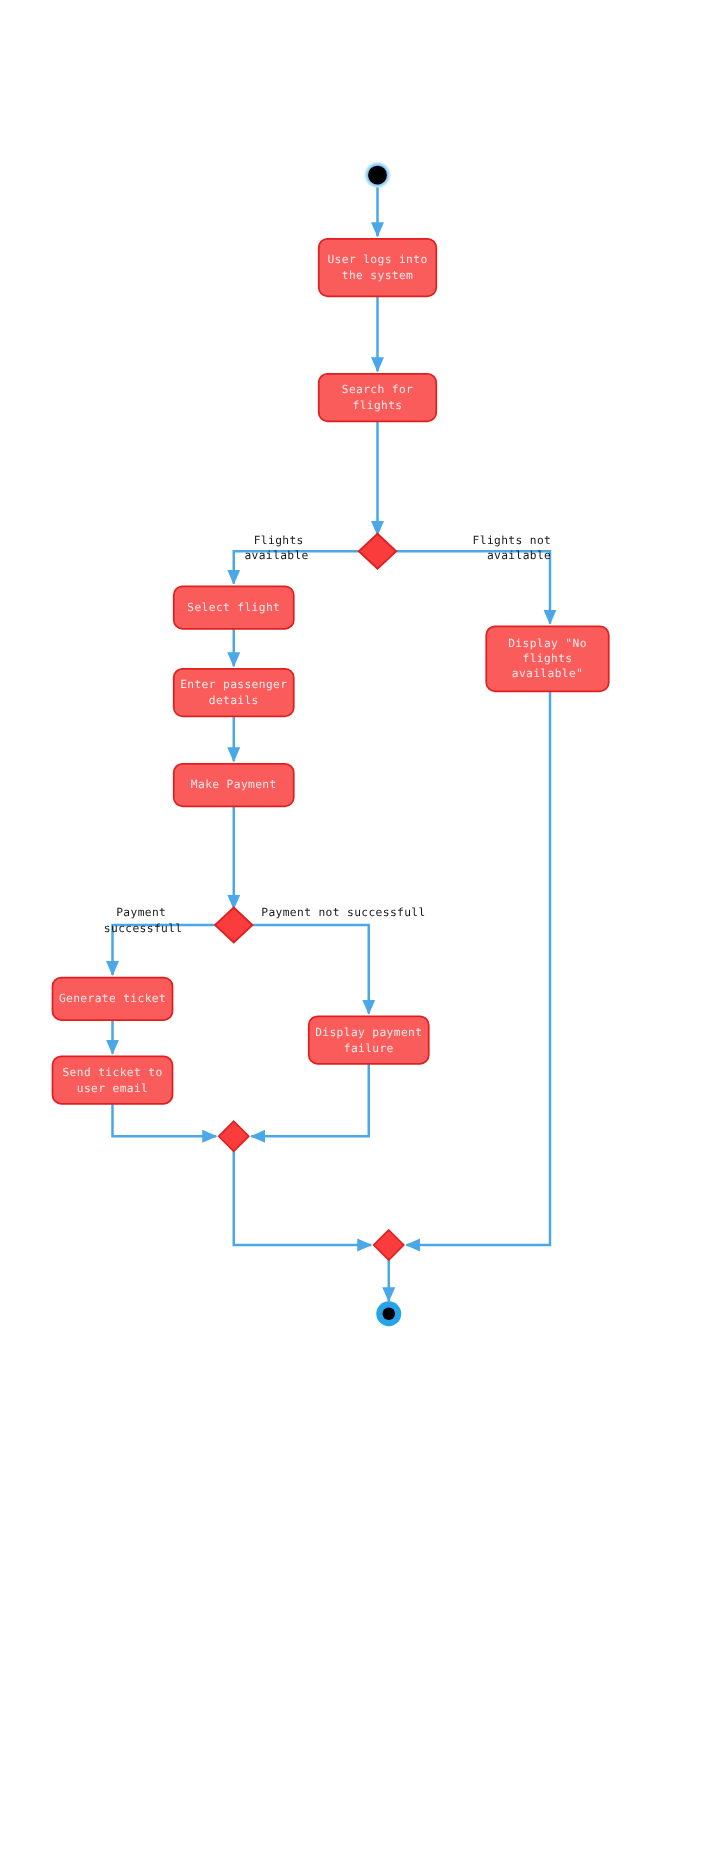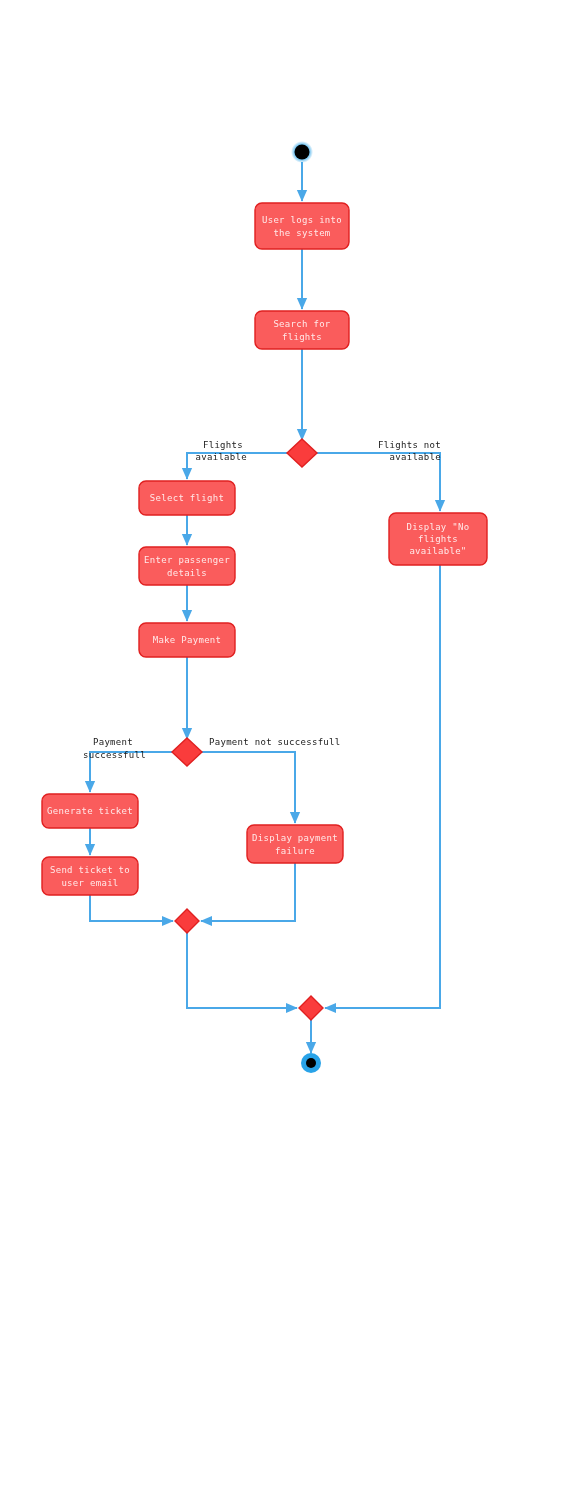--- a/index.html
+++ b/index.html
@@ -10,21 +10,21 @@
   body {
     width: 562px;
     height: 1500px;
     position: relative;
     font-family: "DejaVu Sans Mono", "Liberation Mono", monospace;
     overflow: hidden;
   }
   #diagram-root {
     position: absolute;
     left: 0;
-    top: 16px;
+    top: 4px;
     width: 562px;
     height: 1064px;
   }
   svg.diagram-canvas {
     position: absolute;
     left: 0;
     top: 0;
     width: 562px;
     height: 1500px;
     display: block;

